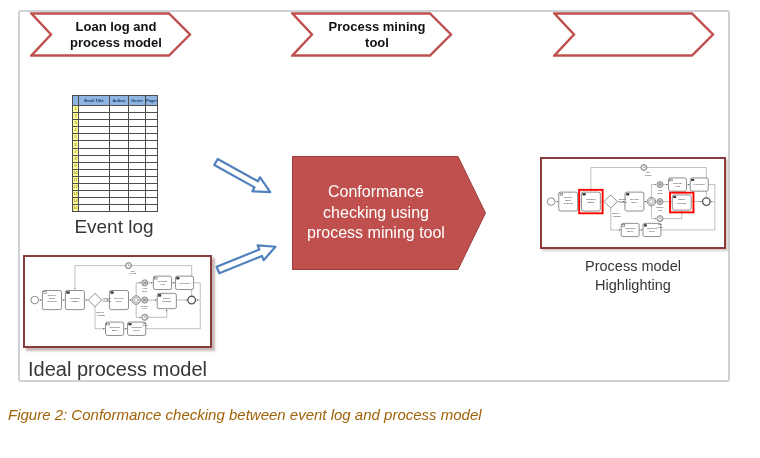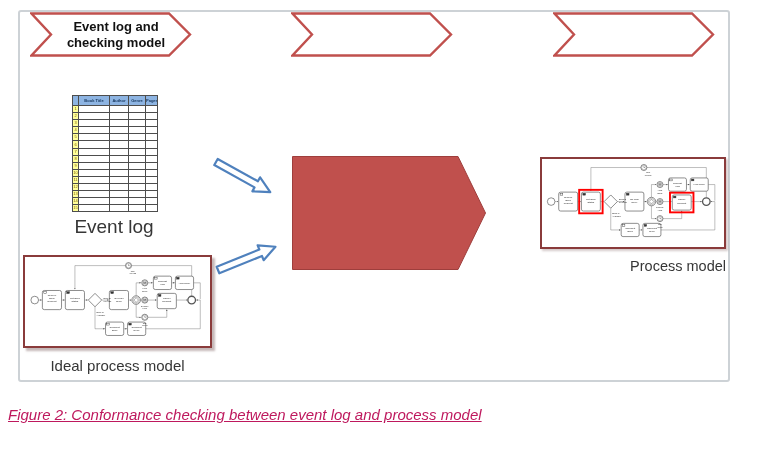--- a/index.html
+++ b/index.html
@@ -35,38 +35,39 @@
 
   
   .redarrow-label { position:absolute; left:4px; top:0; width:160px; height:114px;
     display:flex; align-items:center; justify-content:center; text-align:center;
     color:#fff; font-size:16px; line-height:1.3; }
 
   
   .bpmn text { fill:#1c1c1c; font-family:"Liberation Sans", sans-serif; }
 
   .figcap { left:8px; top:406px; width:740px; font-size:15px; font-style:italic;
-            color:#be185d;text-decoration:underline; }
+            color:#a16207; }
 </style>
 </head>
 <body>
 
 <div class="abs frame"></div>
 
 <div class="abs banner" style="left:30px;">
   <svg width="162" height="45">
     <polygon points="1.5,1.5 139,1.5 160,22.5 139,43.5 1.5,43.5 21,22.5" fill="#ffffff" stroke="#C0504D" stroke-width="2.4"></polygon>
   </svg>
-  <div class="blabel">Event log and checking model</div>
+  <div class="blabel">Loan log and process model</div>
 </div>
 
 <div class="abs banner" style="left:291px;">
   <svg width="162" height="45">
     <polygon points="1.5,1.5 139,1.5 160,22.5 139,43.5 1.5,43.5 21,22.5" fill="#ffffff" stroke="#C0504D" stroke-width="2.4"></polygon>
   </svg>
+  <div class="blabel">Process mining tool</div>
 </div>
 
 <div class="abs banner" style="left:553px;">
   <svg width="162" height="45">
     <polygon points="1.5,1.5 139,1.5 160,22.5 139,43.5 1.5,43.5 21,22.5" fill="#ffffff" stroke="#C0504D" stroke-width="2.4"></polygon>
   </svg>
 </div>
 
 <table class="abs elog">
   <colgroup>
@@ -201,20 +202,21 @@
 <svg class="abs" style="left:212px; top:228px;" width="80" height="52">
   <g transform="translate(6,42) rotate(-22)">
     <polygon points="0,-3.5 46,-3.5 46,-8 62,0 46,8 46,3.5 0,3.5" fill="#ffffff" stroke="#4F81BD" stroke-width="2.2" stroke-linejoin="round"></polygon>
   </g>
 </svg>
 
 <div class="abs" style="left:292px; top:156px; width:194px; height:114px;">
   <svg width="194" height="114">
     <polygon points="0.5,0.5 166,0.5 193.5,57 166,113.5 0.5,113.5" fill="#C0504D" stroke="#9e3e3c" stroke-width="1"></polygon>
   </svg>
+  <div class="redarrow-label">Conformance checking using process mining tool</div>
 </div>
 
 <div class="abs modelbox" style="left:23px; top:255px; width:189px; height:93px;">
   <svg class="bpmn" width="185" height="89" viewBox="0 0 189 93">
     <defs>
       <marker id="ahL" markerWidth="4" markerHeight="4" refX="3" refY="1.5" orient="auto">
         <path d="M0,0 L3.2,1.5 L0,3 Z" fill="#444"></path>
       </marker>
     </defs>
     <g stroke="#777" stroke-width="0.5" fill="none">
@@ -302,21 +304,21 @@
       <text x="123" y="72.5">Week</text>
       <text x="110.5" y="15.2">Two</text>
       <text x="110.5" y="17.9">Weeks</text>
       <text x="79.8" y="43.8" text-anchor="start">Book is</text>
       <text x="79.8" y="46.5" text-anchor="start">on Loan</text>
       <text x="72.5" y="58.6" text-anchor="start">Book is</text>
       <text x="72.5" y="61.3" text-anchor="start">Available</text>
     </g>
   </svg>
 </div>
-<div class="abs small-caption" style="left:23px; top:356px; width:189px; font-size:15px;">Ideal process model</div>
+<div class="abs small-caption" style="left:23px; top:356px; width:189px; font-size:20px;">Ideal process model</div>
 
 <div class="abs modelbox" style="left:540px; top:157px; width:186px; height:92px; box-shadow:2px 2px 2px rgba(150,125,125,0.4);">
   <svg class="bpmn" width="182" height="88" viewBox="0 0 189 93">
     <defs>
       <marker id="ahR" markerWidth="4" markerHeight="4" refX="3" refY="1.5" orient="auto">
         <path d="M0,0 L3.2,1.5 L0,3 Z" fill="#444"></path>
       </marker>
     </defs>
     <g stroke="#777" stroke-width="0.5" fill="none">
       <path d="M172,41 V9 H50 V33.6" marker-end="url(#ahR)"></path>
@@ -407,17 +409,18 @@
       <text x="79.8" y="46.5" text-anchor="start">on Loan</text>
       <text x="72.5" y="58.6" text-anchor="start">Book is</text>
       <text x="72.5" y="61.3" text-anchor="start">Available</text>
     </g>
     <g fill="none" stroke="#FF0000" stroke-width="2">
       <rect x="37.6" y="32.6" width="24.8" height="24.8"></rect>
       <rect x="133.6" y="35.6" width="24.8" height="20.8"></rect>
     </g>
   </svg>
 </div>
-<div class="abs small-caption" style="left:540px; top:257px; width:186px; font-size:14.5px;text-align:right;">
+<div class="abs small-caption" style="left:540px; top:257px; width:186px; font-size:14.5px;">
   <div>Process model</div>
+  <div>Highlighting</div>
 </div>
 
 <div class="abs figcap">Figure 2: Conformance checking between event log and process model</div>
 
 </body></html>

